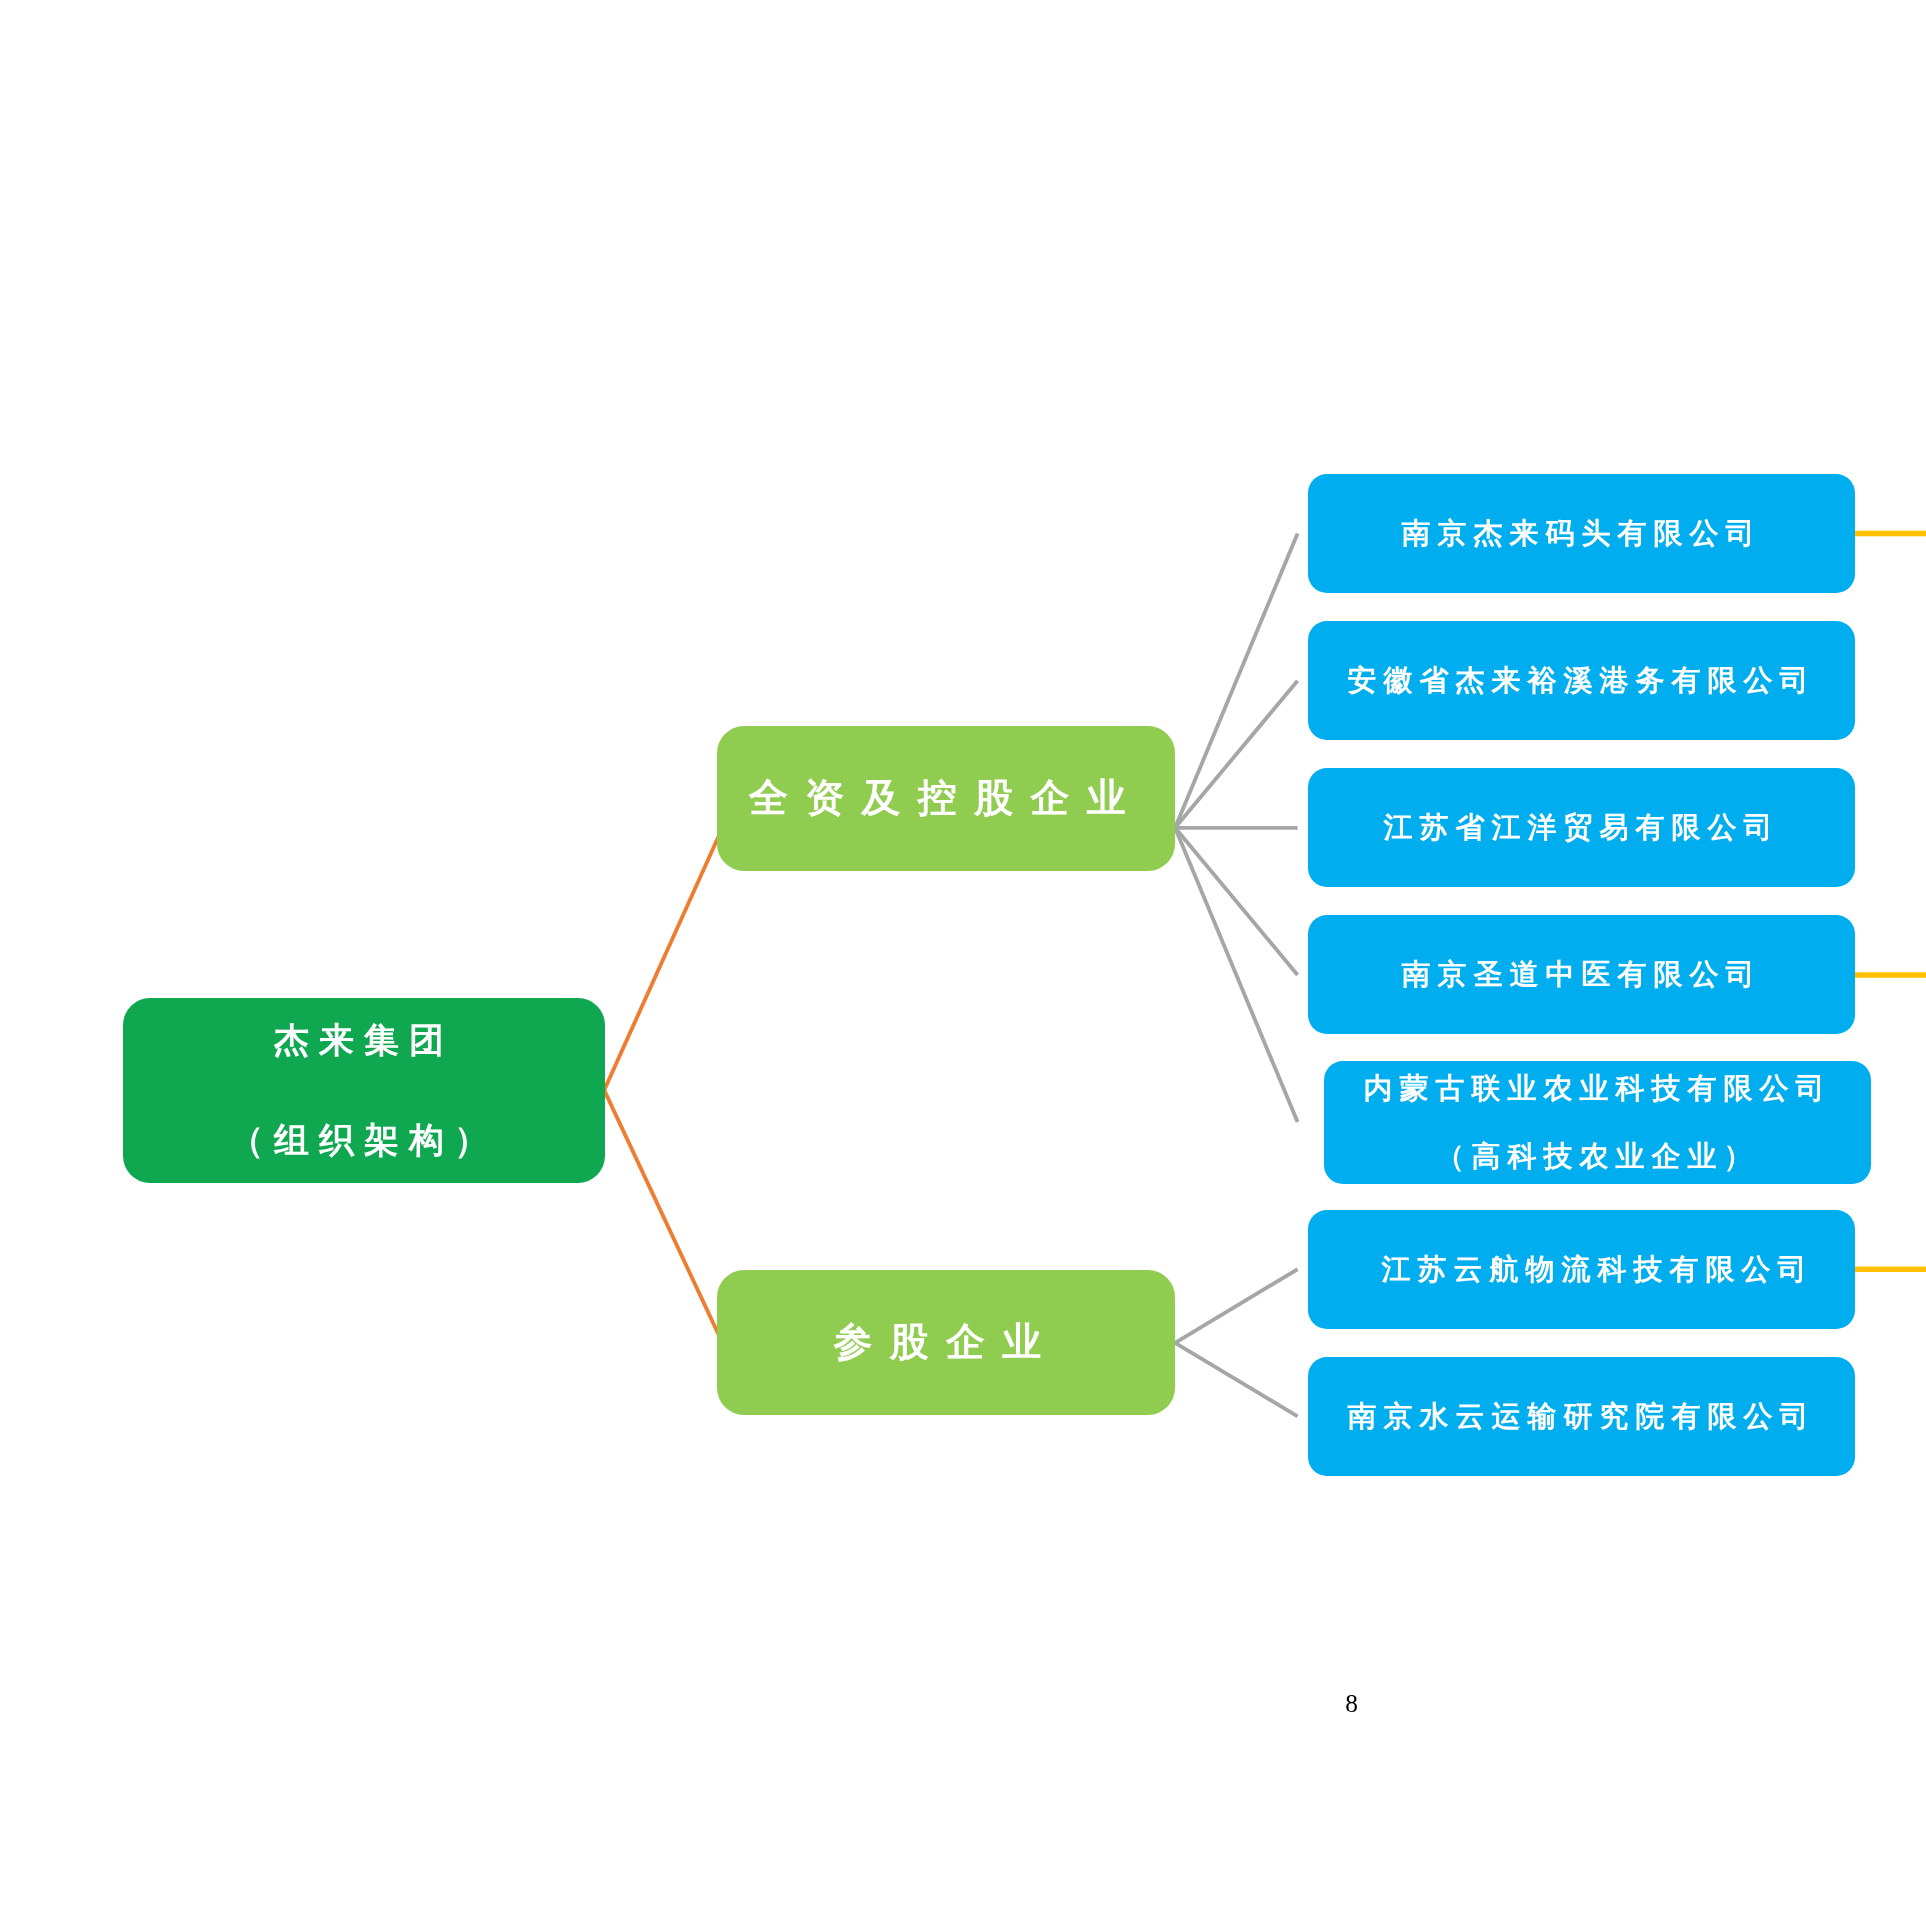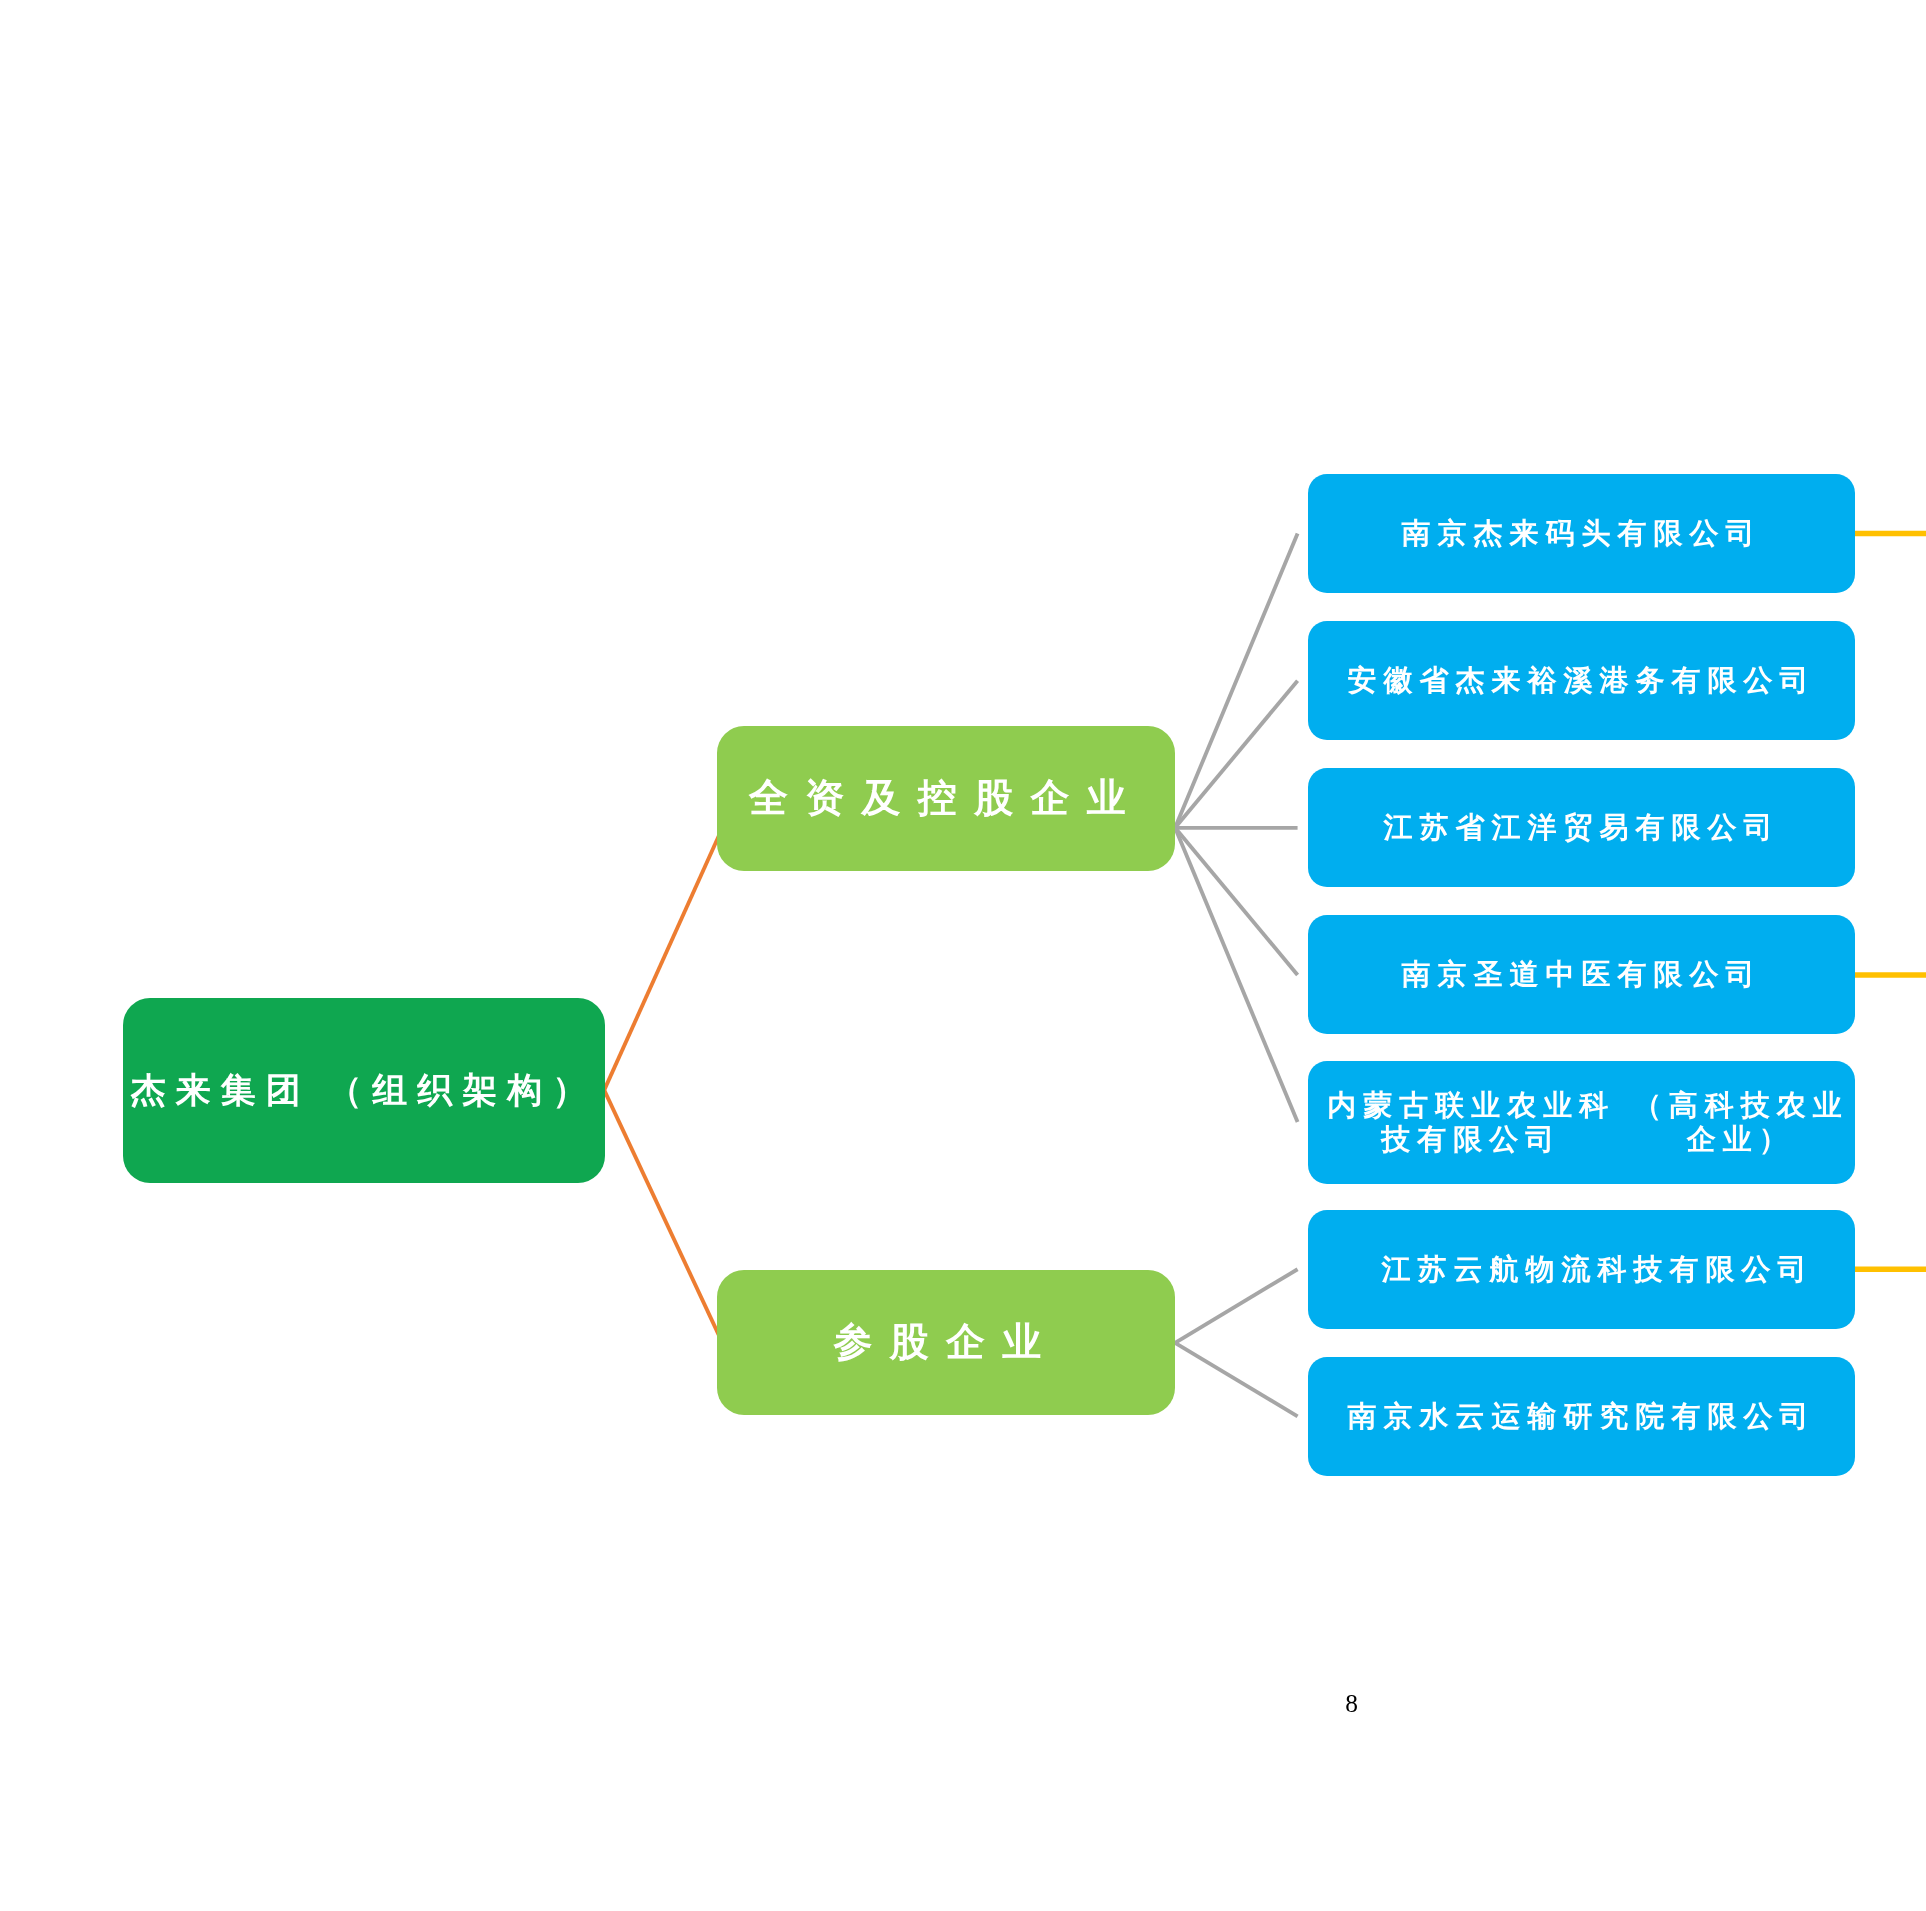--- a/index.html
+++ b/index.html
@@ -32,21 +32,21 @@
     justify-content: center;
     text-align: center;
     color: var(--node-text, #ffffff);
     font-weight: bold;
     line-height: 1.15;
   }
   .node-root {
     left: 123px; top: 998px; width: 482px; height: 185px;
     background: var(--root-green, #0FA750);
     border-radius: 27px;
-    flex-direction: row;
+    flex-direction: column;
     justify-content: space-between;
     padding: 22.3px 7.7px;
     font-size: 35px;
     letter-spacing: 10px;
   }
   .node-branch {
     left: 717px; width: 458px; height: 145px;
     background: var(--branch-green, #8FCC4F);
     border-radius: 27px;
     font-size: 39px;
@@ -56,22 +56,24 @@
   .node-branch-2 { top: 1270px; }
   .node-company {
     left: 1308px; width: 547px; height: 119px;
     background: var(--node-blue, #00AEEF);
     border-radius: 19px;
     font-size: 29px;
     letter-spacing: 7px;
   }
   .node-company.two-line {
     height: 123px;
+    flex-direction: column;
     justify-content: space-between;
     padding: 10.8px 3.9px;
+    margin-left: 16px;
   }
   .c1 { top: 474px; }
   .c2 { top: 621px; }
   .c3 { top: 768px; }
   .c4 { top: 915px; }
   .c5 { top: 1061px; }
   .c6 { top: 1210px; padding-left: 32px; }
   .c7 { top: 1357px; }
 
   .page-number {

